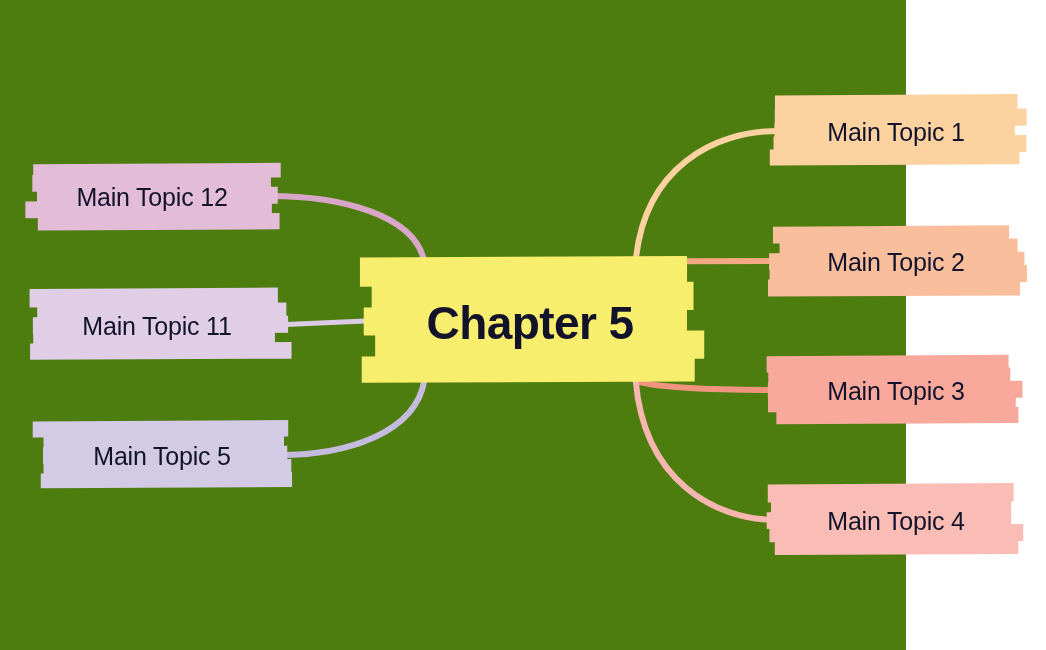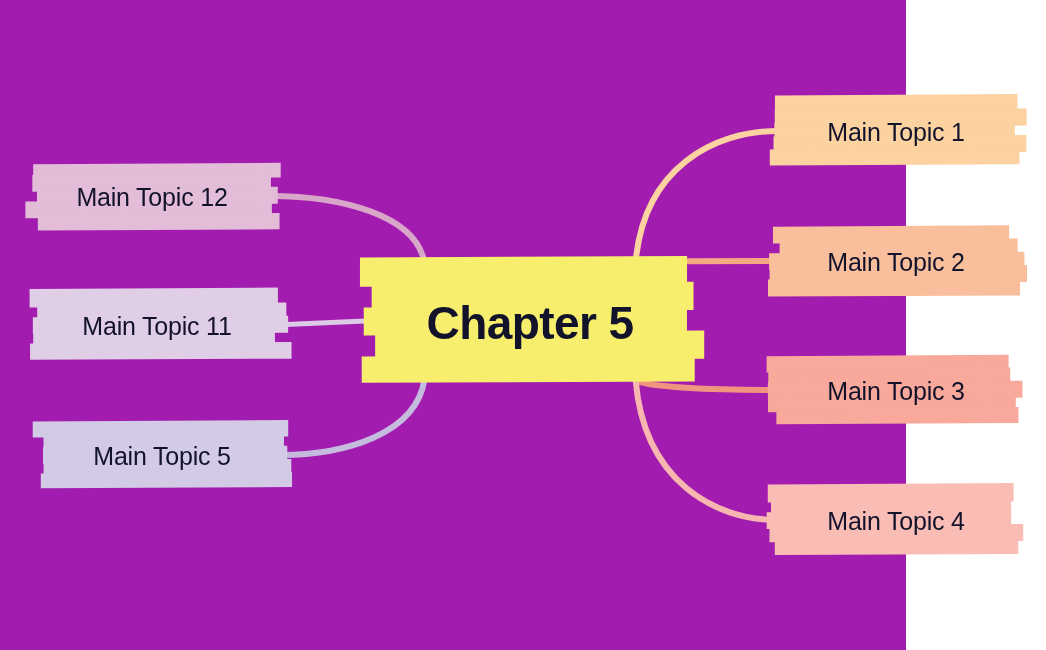--- a/index.html
+++ b/index.html
@@ -10,21 +10,21 @@
   body {
     width: 1046px;
     height: 650px;
     font-family: "Liberation Sans", sans-serif;
     overflow: hidden;
   }
   #canvas {
     position: relative;
     width: 906px;
     height: 650px;
-    background: #a21caf;
+    background: #4d7c0f;
   }
   #mindmap-svg {
     position: absolute;
     top: 0;
     left: 0;
     width: 1046px;
     height: 650px;
   }
   .node-label {
     font-family: "Liberation Sans", sans-serif;

